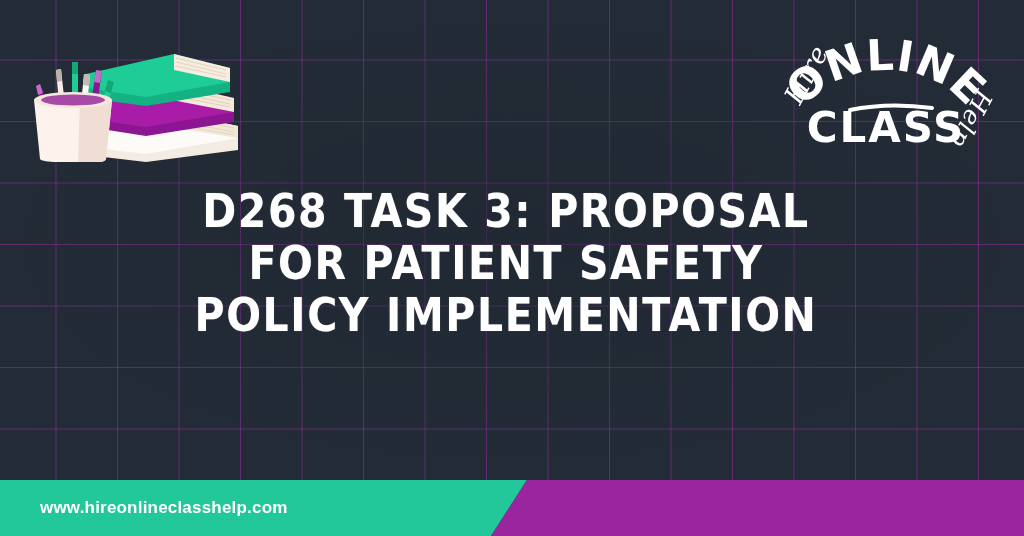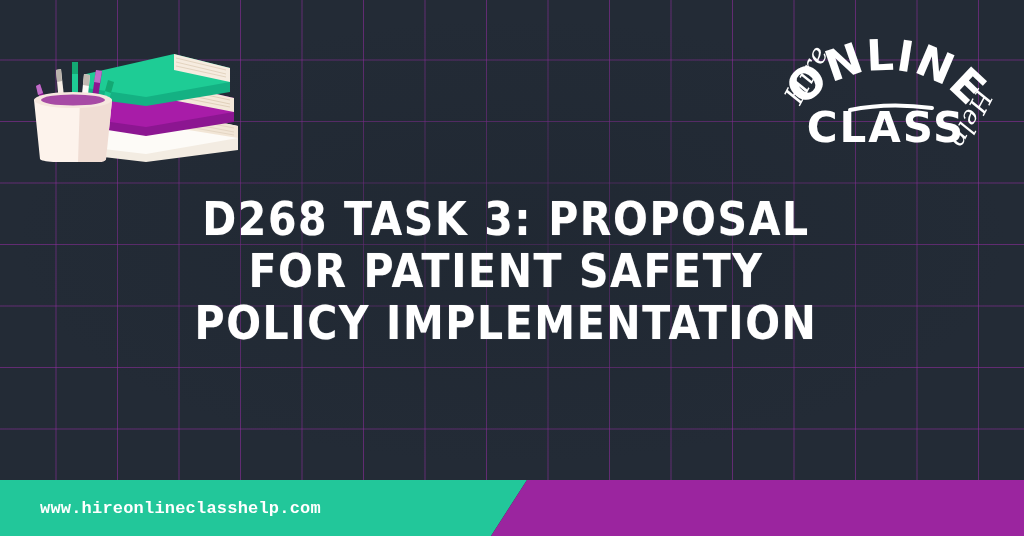--- a/index.html
+++ b/index.html
@@ -35,21 +35,20 @@
   
   #logo { position:absolute; left:762px; top:14px; width:248px; height:132px; }
   #logo svg { display:block; width:100%; height:100%; }
 
   
   #title-block {
     position:absolute;
     left:0; right:0; top:182px;
     text-align:center;
     padding-right:12px;
-    margin-top:8px;
   }
   .title-line {
     display:block;
     color:#ffffff;
     font-family:"DejaVu Sans", sans-serif;
     font-weight:bold;
     font-size:41px;
     line-height:52px;
     letter-spacing:1.6px;
     text-transform:uppercase;
@@ -70,21 +69,21 @@
   }
   #footer-purple {
     position:absolute; inset:0;
     background:#9b259f;
     clip-path:polygon(527px 0, 1024px 0, 1024px 100%, 491px 100%);
   }
   .footer-text {
     position:absolute;
     top:50%; transform:translateY(-50%);
     color:#ffffff;
-    font-family:Liberation Mono, monospace;
+    font-family:Liberation Sans, sans-serif;
     font-weight:bold;
     font-size:17px;
     letter-spacing:0.2px;
   }
   #site-url { left:40px; }
   #email-addr { right:32px; }
 </style>
 </head>
 <body>
 

